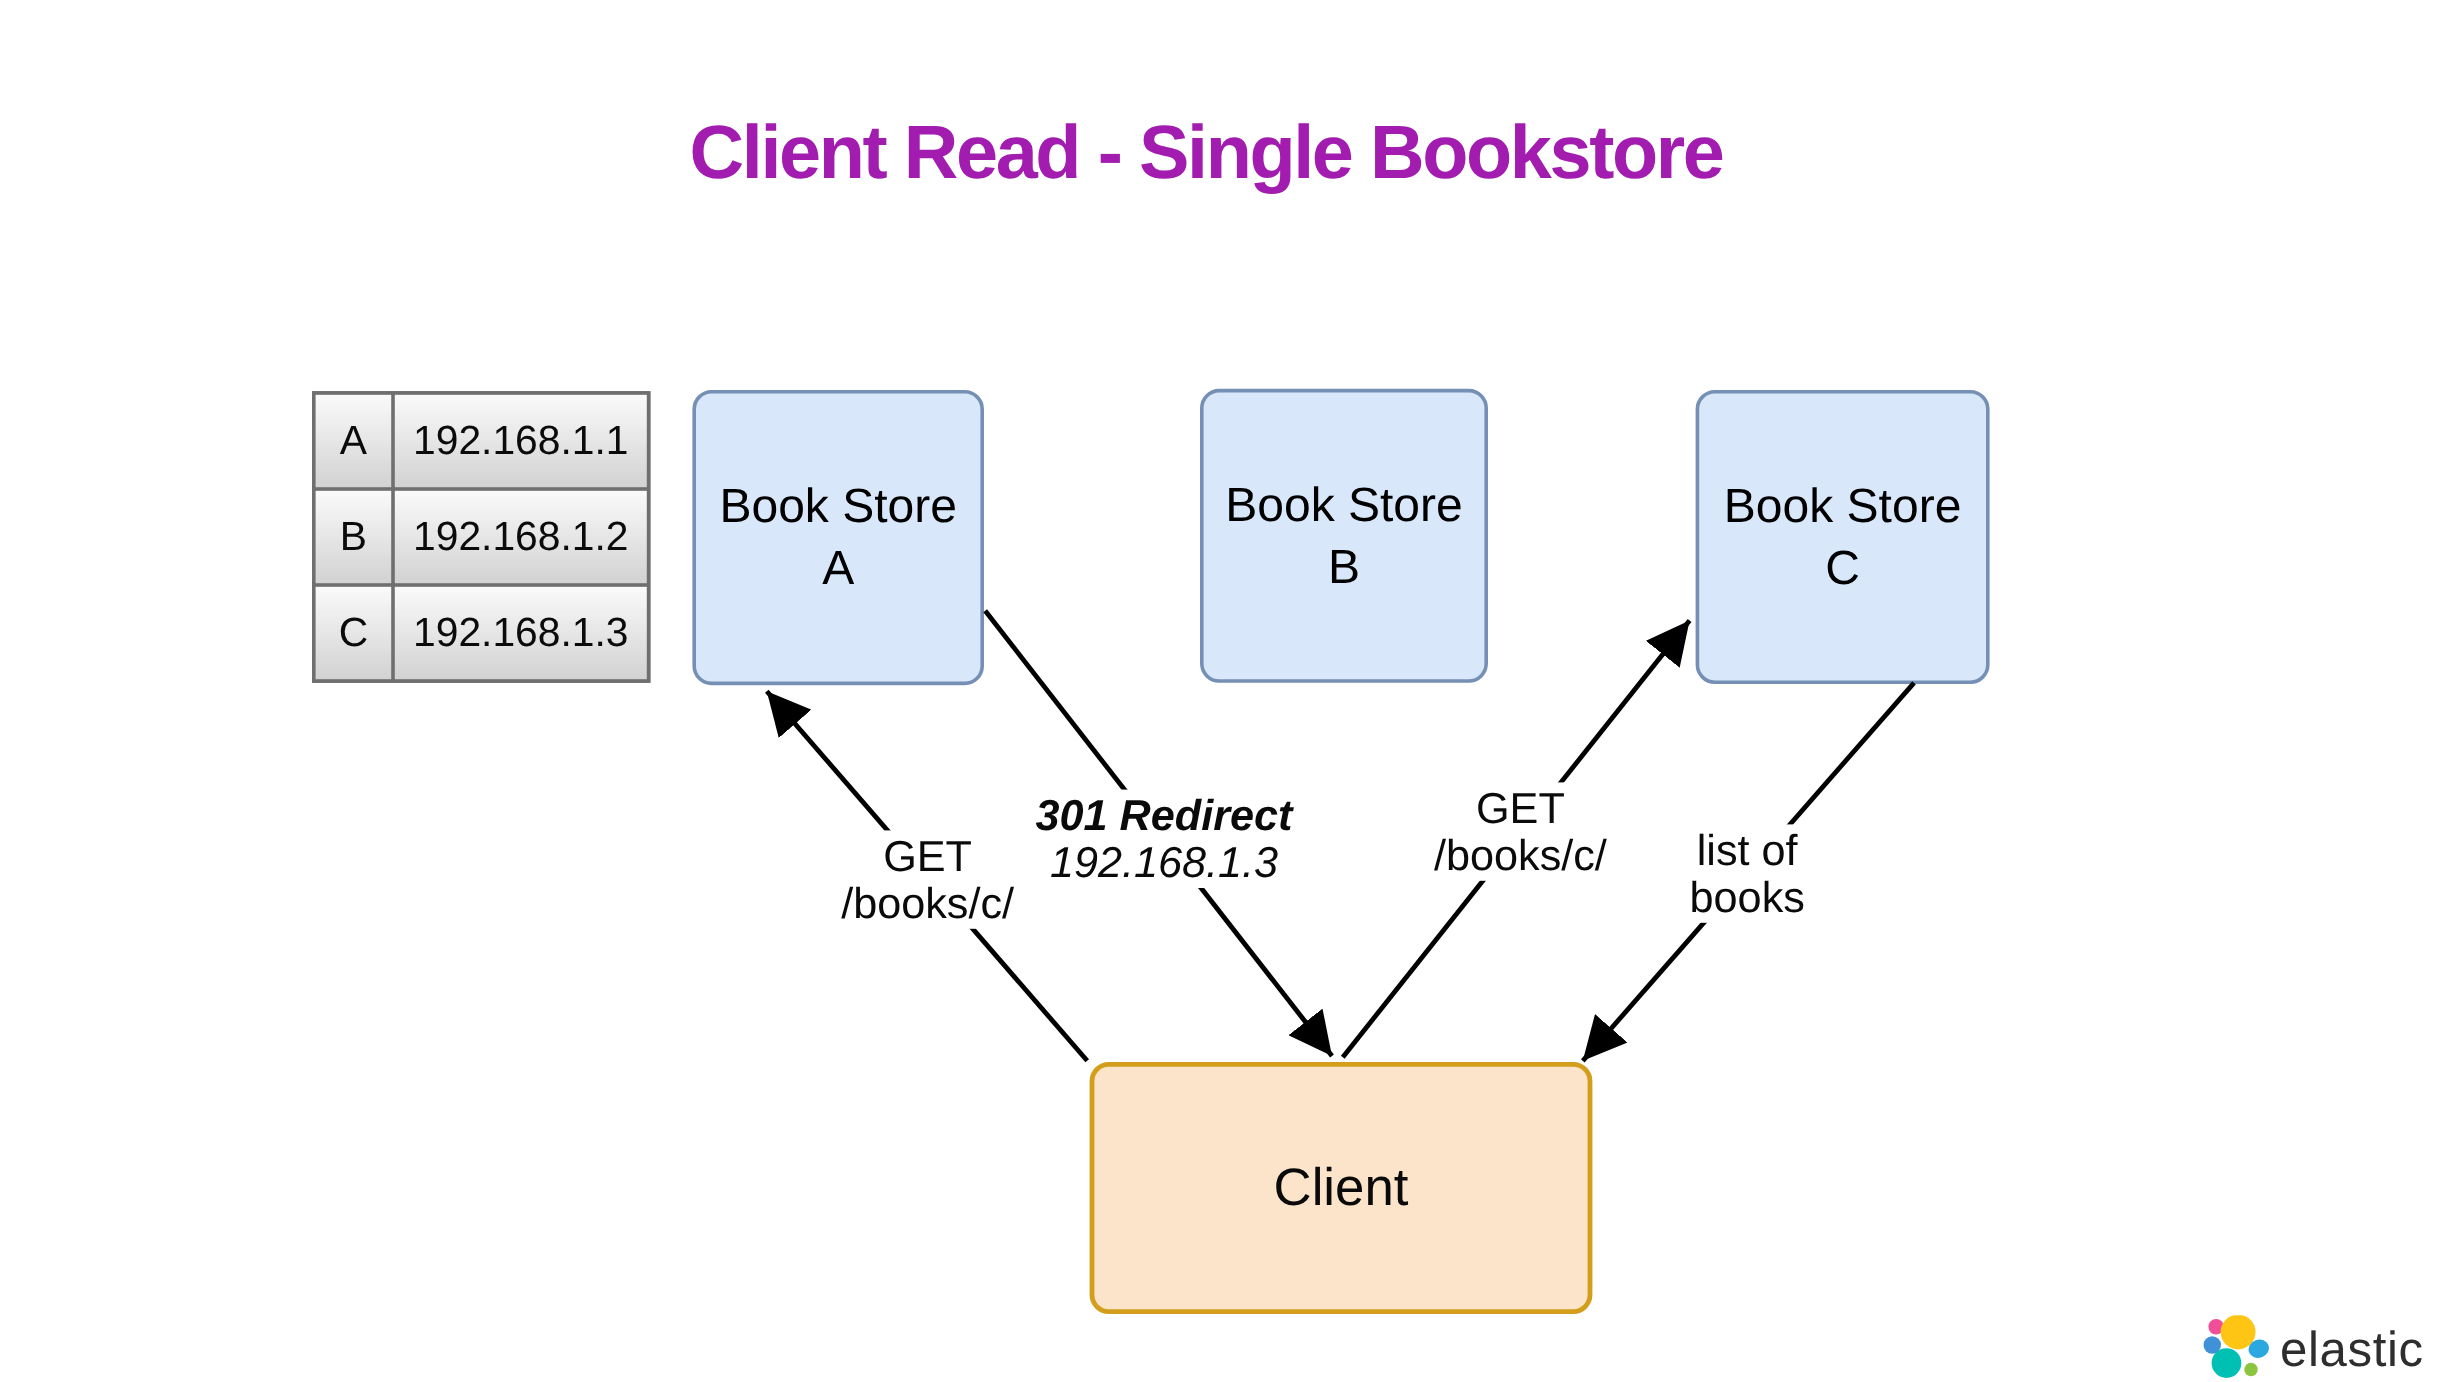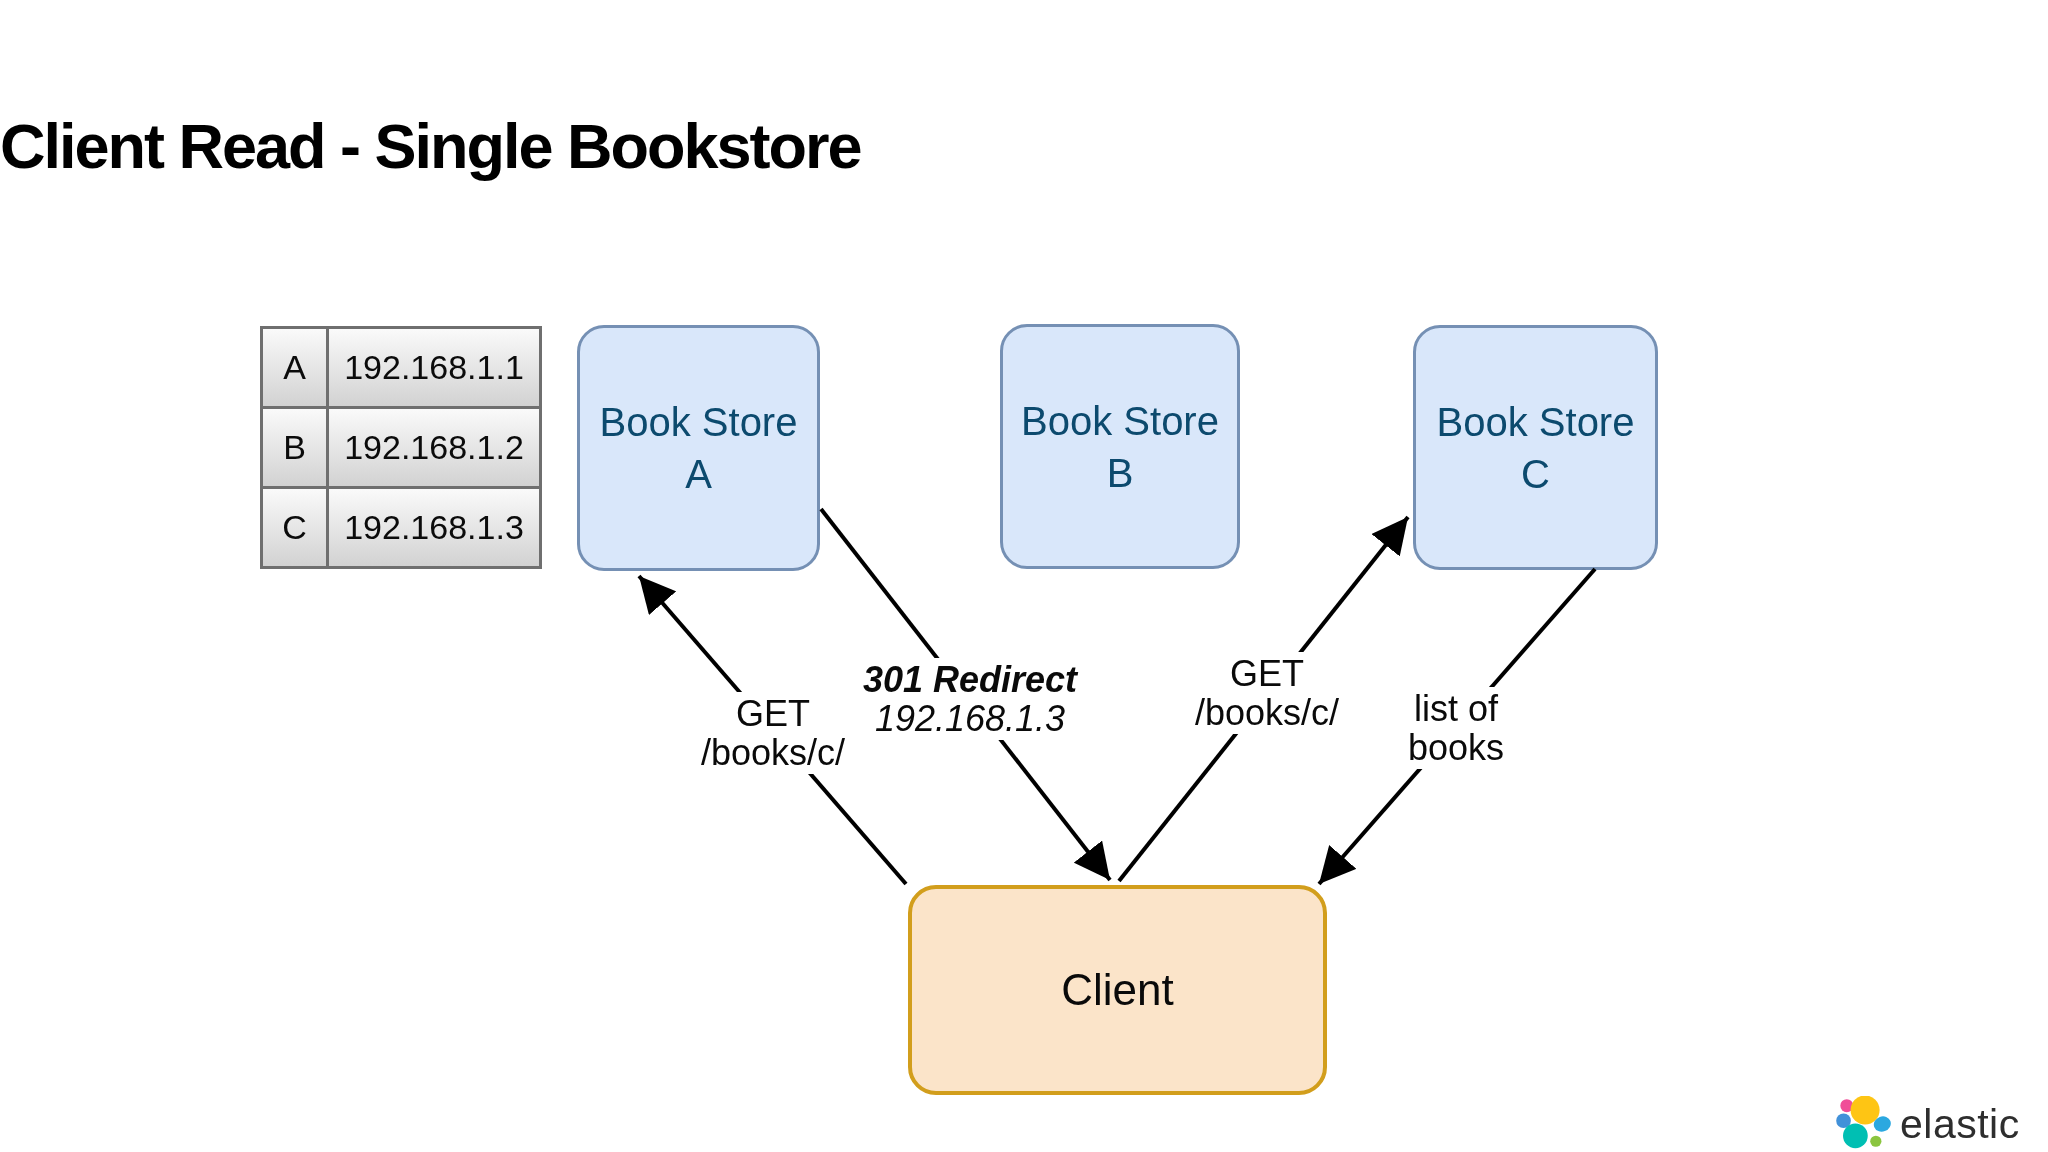--- a/index.html
+++ b/index.html
@@ -7,27 +7,28 @@
     position:relative;
     width:2048px; height:1152px;
     background:#ffffff;
     overflow:hidden;
     font-family:"Liberation Sans", sans-serif;
   }
 
   
   .title {
     position:absolute;
-    left:0; top:106px;
+    left:0; top:87px;
     width:2010px;
+    text-align:center;
     font-size:63px;
     line-height:81px;
     font-weight:bold;
     letter-spacing:-2px;
-    color:#000000;
+    color:#a21caf;
   }
 
   
   .dns-table {
     position:absolute;
     left:260px; top:326px;
     width:282px; height:243px;
     box-sizing:border-box;
     border:3px solid #6f6f6f;
     background:#6f6f6f;
@@ -41,39 +42,39 @@
     display:flex; align-items:center; justify-content:center;
     font-size:34px; color:#0b0b0b;
   }
 
   
   .store {
     position:absolute;
     box-sizing:border-box;
     background:#d9e7fa;
     border:3px solid #7590b4;
-    border-radius:27px;
+    border-radius:16px;
     display:flex; flex-direction:column;
     align-items:center; justify-content:center;
     font-size:40px; line-height:52px;
-    color:#0c4a6e; text-align:center;
+    color:#000000; text-align:center;
   }
   #store-a { left:577px; top:325px; width:243px; height:246px; }
   #store-b { left:1000px; top:324px; width:240px; height:245px; }
   #store-c { left:1413px; top:325px; width:245px; height:245px; }
 
   
   .client {
     position:absolute;
     left:908px; top:885px;
     width:419px; height:210px;
     box-sizing:border-box;
     background:#fbe4c9;
     border:4px solid #d29e1c;
-    border-radius:28px;
+    border-radius:16px;
     display:flex; align-items:center; justify-content:center;
     font-size:44px; color:#0a0a0a;
   }
 
   
   #arrows { position:absolute; left:0; top:0; }
   #arrows line { stroke:#000000; stroke-width:4; }
 
   
   .edge-label {

